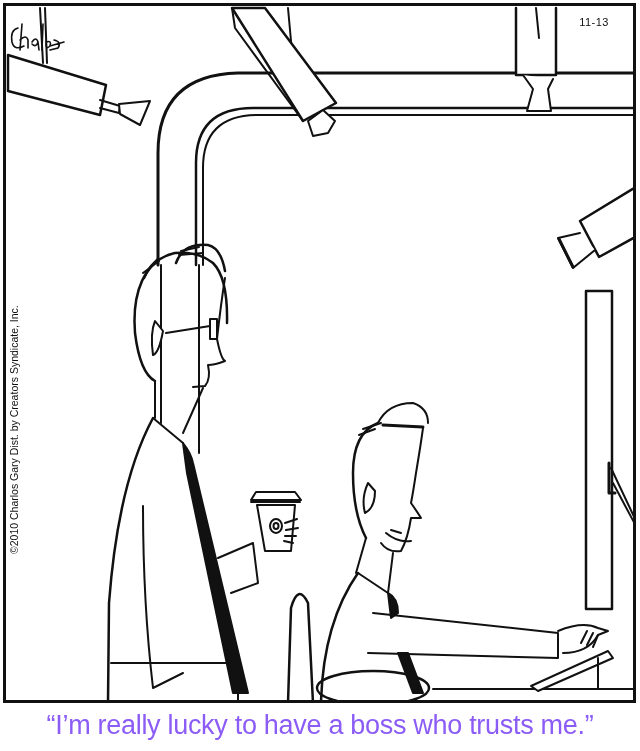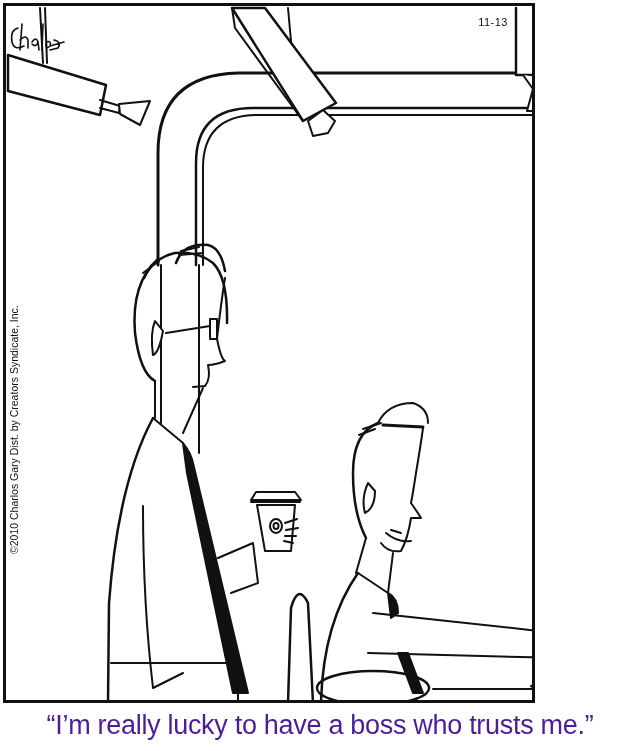--- a/index.html
+++ b/index.html
@@ -1,22 +1,22 @@
 <!DOCTYPE html>
 <html><head>
   <meta charset="utf-8">
   <style>
     html, body { margin: 0; padding: 0; background: #ffffff; }
     body { width: 640px; height: 751px; position: relative; overflow: hidden; font-family: "Liberation Sans", sans-serif; }
-    .panel { position: absolute; left: 3px; top: 3px; width: 532px; height: 700px; box-sizing: border-box; border: 3px solid #111111; background: #ffffff; overflow: hidden; }
+    .panel { position: absolute; left: 3px; top: 3px; width: 633px; height: 700px; box-sizing: border-box; border: 3px solid #111111; background: #ffffff; overflow: hidden; }
     .panel svg { position: absolute; left: 0; top: 0; }
     .date-stamp { position: absolute; right: 24px; top: 10px; font-size: 11px; color: #111; letter-spacing: 0.5px; }
     .copyright { position: absolute; left: 2px; top: 548px; transform-origin: 0 0; transform: rotate(-90deg); font-size: 10.5px; color: #111; white-space: nowrap; width: 340px; }
     .signature { position: absolute; left: 10px; top: 632px; }
-    .caption { position: absolute; left: 0; top: 707px; width: 640px; text-align: center; font-size: 27px; color: #4c1d95; letter-spacing: -0.3px; line-height: 36px; }
+    .caption { position: absolute; left: 0; top: 707px; width: 640px; text-align: center; font-size: 27px; color: #8b5cf6; letter-spacing: -0.3px; line-height: 36px; }
   </style>
 </head>
 <body>
 
 <div class="panel">
   <svg width="633" height="700" viewBox="3 3 633 700" fill="none" stroke="#111" stroke-width="2" stroke-linecap="round" stroke-linejoin="round">
 
     <g>
       <path d="M155 262 L155 150 Q155 72 235 70 L636 70" stroke-width="3"></path>
       <path d="M193 262 L193 160 Q193 105 250 105 L636 105" stroke-width="2.5"></path>

